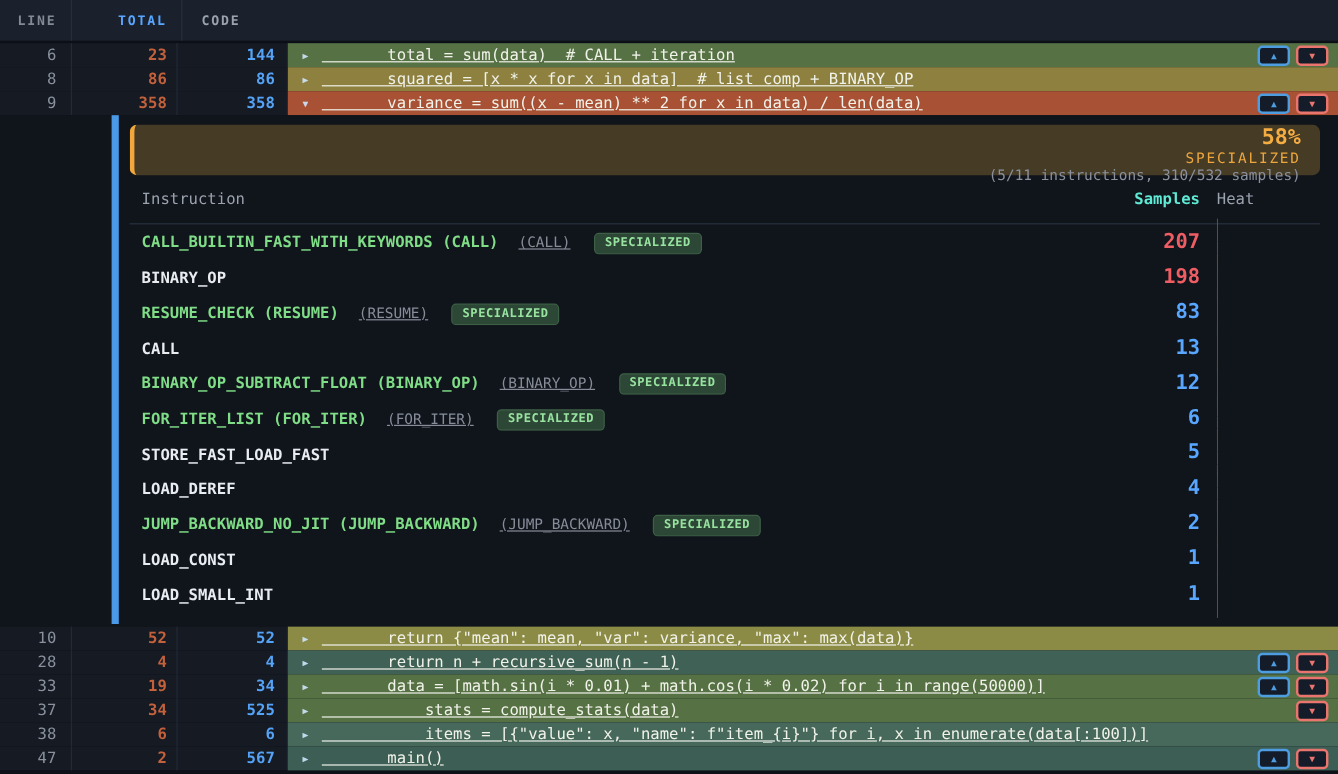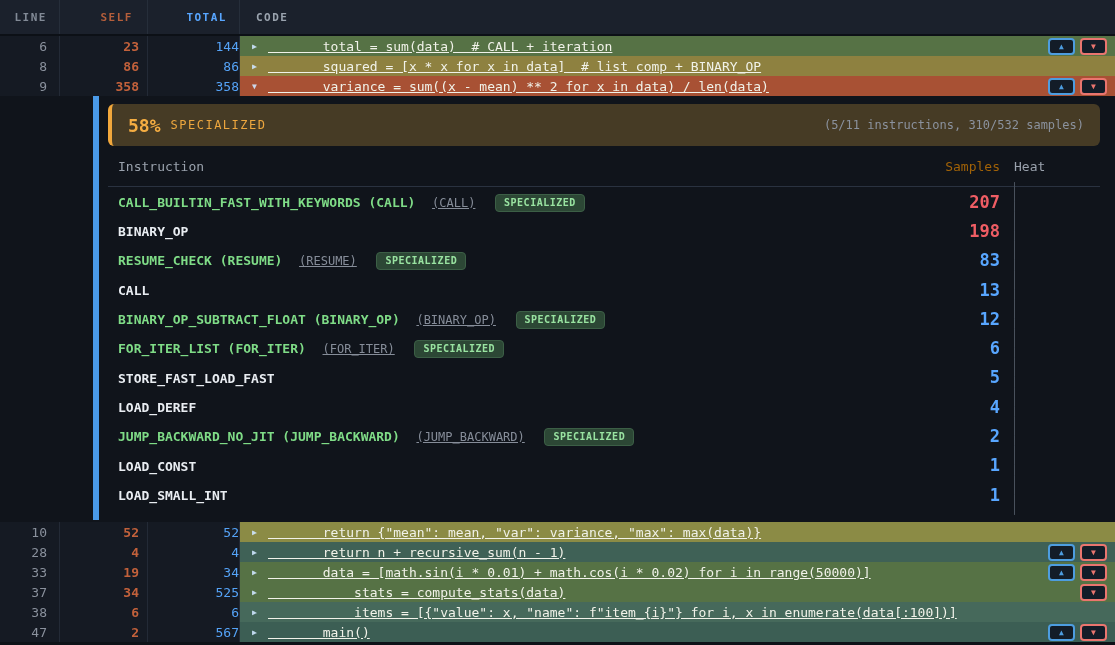--- a/index.html
+++ b/index.html
@@ -16,45 +16,45 @@
   .h-self  { width:88px;  justify-content:flex-end; padding-right:14px; color:#b45e3b; }
   .h-total { width:92px;  justify-content:flex-end; padding-right:12px; color:#58a6ff; }
   .h-code  { flex:1; padding-left:16px; color:#9aa3ae; border-right:none; }
   .head-gap { height:2px; background:#0c1016; }
 
   .crow { display:flex; height:20px; align-items:stretch; background:#151a23; }
   .ncell { display:flex; align-items:center; justify-content:flex-end; font-size:13px;
            border-right:1px solid #232a36; }
   .c-line  { width:60px; padding-right:12px; color:#8a919d; }
   .c-self  { width:88px; padding-right:8px;  color:#c2613b; font-weight:bold; }
-  .c-total { width:92px; color:#55a3f7; font-weight:normal; }
+  .c-total { width:92px; padding-right:10px; color:#55a3f7; font-weight:bold; }
   .code-cell { flex:1; display:flex; align-items:center; padding:0 8px 0 12px; min-width:0; }
   .caret { width:16px; flex:none; font-size:8px; color:#cfe6ff; opacity:.9; cursor:pointer; }
   .code-text { flex:1; white-space:pre; overflow:hidden; font-size:13px; color:#f1f2e9;text-decoration:underline; }
   .row-btns { display:flex; gap:5px; flex:none; margin-left:8px; }
   .jbtn { width:27px; height:17px; border-radius:4px; background:#131c28; font-size:8px;
           display:flex; align-items:center; justify-content:center; cursor:pointer; }
   .jbtn.up   { border:2px solid #4d9de0; color:#4d9de0; }
   .jbtn.down { border:2px solid #ea756f; color:#ea756f; }
 
   
   .band { position:relative; height:426px; background:#10141b; }
   .band-bar { position:absolute; left:93px; top:0; bottom:2px; width:6px; background:#4a9ae8; }
   .panel { position:absolute; left:108px; right:15px; top:0; }
 
-  .banner { margin-top:8px; height:42px; display:flex; align-items:center;
+  .banner { margin-top:8px; height:42px; display:flex; align-items:flex-end;
             background:#463b25; border-left:4px solid #f2a83c; border-radius:6px;
-            padding:0 16px; }
+            padding:0 16px;flex-direction:column; }
   .banner-pct   { font-size:18px; font-weight:bold; color:#f5ad42; }
   .banner-label { font-size:12px; color:#eda63e; letter-spacing:1.5px; margin-left:10px; }
   .banner-stats { margin-left:auto; font-size:12px; color:#8b929e; }
 
   .phead { display:flex; align-items:center; height:41px; border-bottom:1px solid #2a3240; }
   .ph-insn    { flex:1; font-size:13px; color:#9aa2ad; padding-left:10px; }
-  .ph-samples { width:70px; text-align:right; font-size:13px; font-weight:normal; color:#a16207; cursor:pointer; }
+  .ph-samples { width:70px; text-align:right; font-size:13px; font-weight:bold; color:#5eead4; cursor:pointer; }
   .ph-heat    { width:86px; margin-left:14px; font-size:13px; color:#9aa2ad; }
 
   .insn-row { display:flex; align-items:center; height:29.3px; }
   .insn-cell { flex:1; min-width:0; padding-left:10px; white-space:nowrap; overflow:hidden; }
   .insn-name { font-size:13px; font-weight:bold; }
   .insn-name.spec  { color:#7fdc87; }
   .insn-name.plain { color:#e9edf2; }
   .insn-alias { font-size:12px; color:#868d99; margin-left:7px;text-decoration:underline; }
   .badge { display:inline-block; font-size:10px; font-weight:bold; letter-spacing:.5px;
            color:#99e3a1; background:#2c4735; border:1px solid #3c5f46; border-radius:4px;
@@ -68,21 +68,20 @@
 
   .bottom-pad { height:3px; background:#0e1218; }
 </style>
 </head>
 <body>
 
 <div class="app">
 
   <div class="thead">
     <div class="hcell h-line">LINE</div>
-    <div class="hcell h-self">SELF</div>
     <div class="hcell h-total">TOTAL</div>
     <div class="hcell h-code">CODE</div>
   </div>
   <div class="head-gap"></div>
 
   <div class="crow">
     <div class="ncell c-line">6</div>
     <div class="ncell c-self">23</div>
     <div class="ncell c-total">144</div>
     <div class="code-cell" style="background: rgb(86, 114, 69);">

